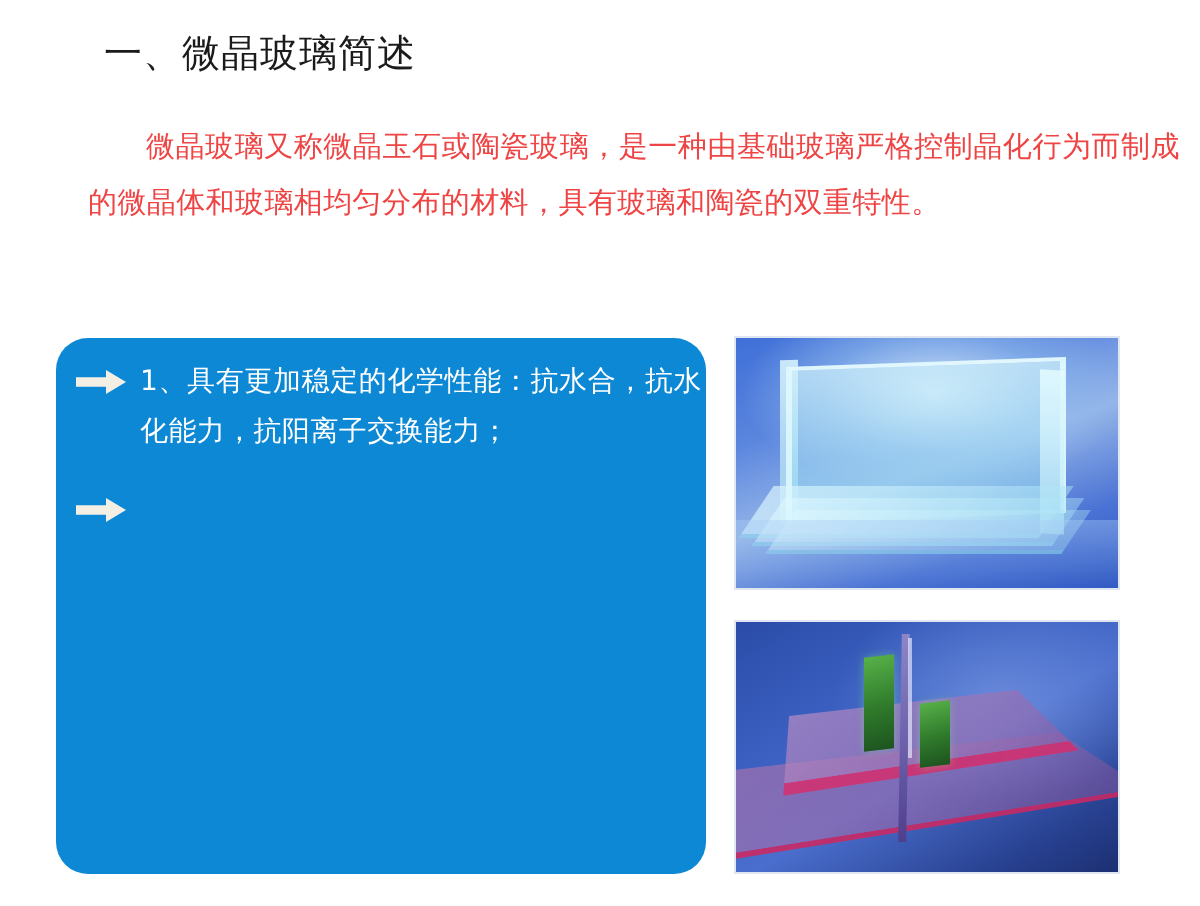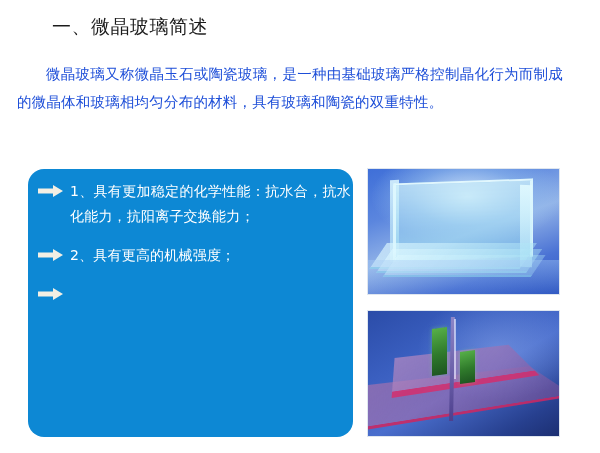--- a/index.html
+++ b/index.html
@@ -28,26 +28,26 @@
     font-weight: normal;
     color: #1b1b1b;
     letter-spacing: 0.5px;
     white-space: nowrap;
     margin-left: 24px;
   }
 
   
   .intro-paragraph {
     position: absolute;
-    left: 17px;
+    left: 44px;
     top: 60px;
     width: 546px;
     font-size: 14.5px;
     line-height: 28px;
-    color: #1d4ed8;
+    color: #ef4444;
     text-indent: 29px;
     text-align: justify;
     letter-spacing: 0.2px;
   }
 
   
   .feature-box {
     position: absolute;
     left: 28px;
     top: 169px;
@@ -215,28 +215,20 @@
 
       <li class="feature-item">
         <span class="arrow-icon">
           <svg width="26" height="14" viewBox="0 0 26 14" aria-hidden="true">
             <path d="M0 4.6 H15 V1 L25 7 L15 13 V9.4 H0 Z" fill="#f3efe4"></path>
           </svg>
         </span>
         <span class="feature-text">1、具有更加稳定的化学性能：抗水合，抗水化能力，抗阳离子交换能力；</span>
       </li>
 
-      <li class="feature-item">
-        <span class="arrow-icon">
-          <svg width="26" height="14" viewBox="0 0 26 14" aria-hidden="true">
-            <path d="M0 4.6 H15 V1 L25 7 L15 13 V9.4 H0 Z" fill="#f3efe4"></path>
-          </svg>
-        </span>
-        <span class="feature-text">2、具有更高的机械强度；</span>
-      </li>
 
 
       <li class="feature-item">
         <span class="arrow-icon">
           <svg width="26" height="14" viewBox="0 0 26 14" aria-hidden="true">
             <path d="M0 4.6 H15 V1 L25 7 L15 13 V9.4 H0 Z" fill="#f3efe4"></path>
           </svg>
         </span>
       </li>
 

